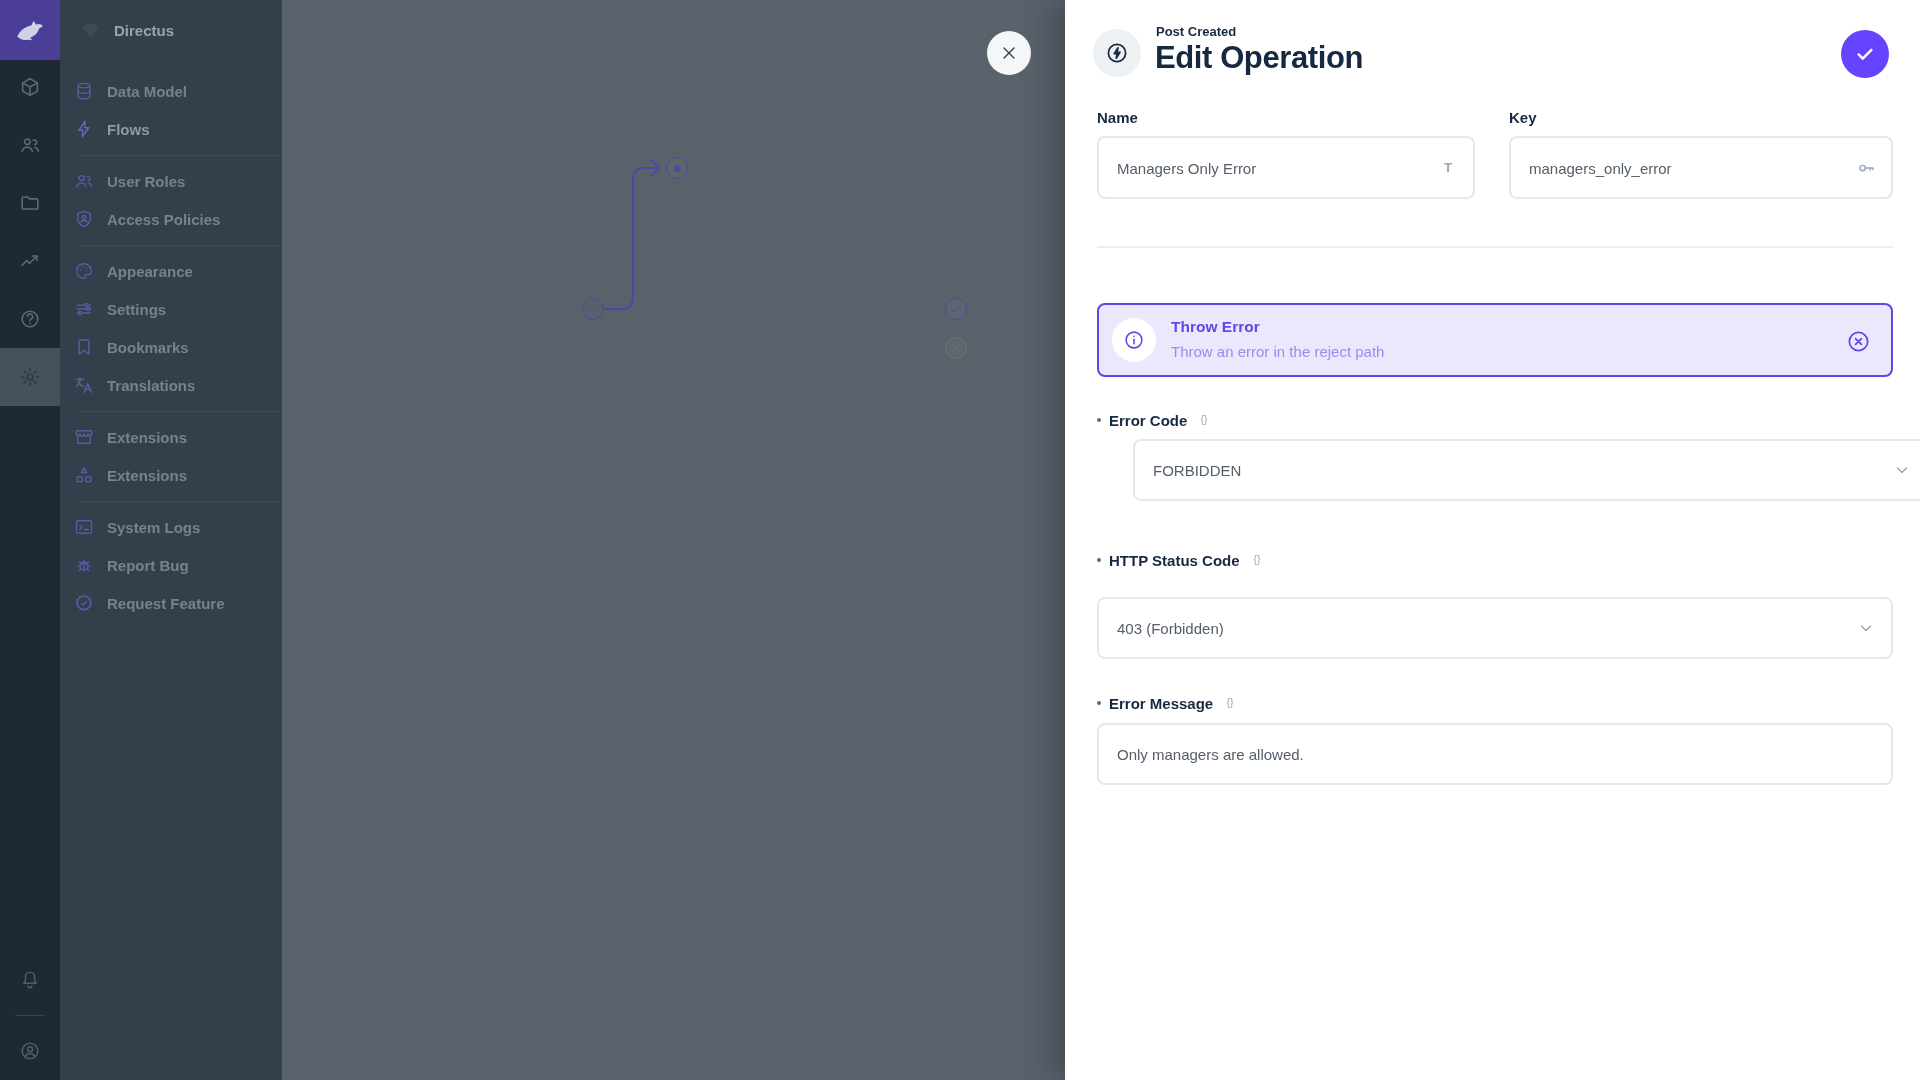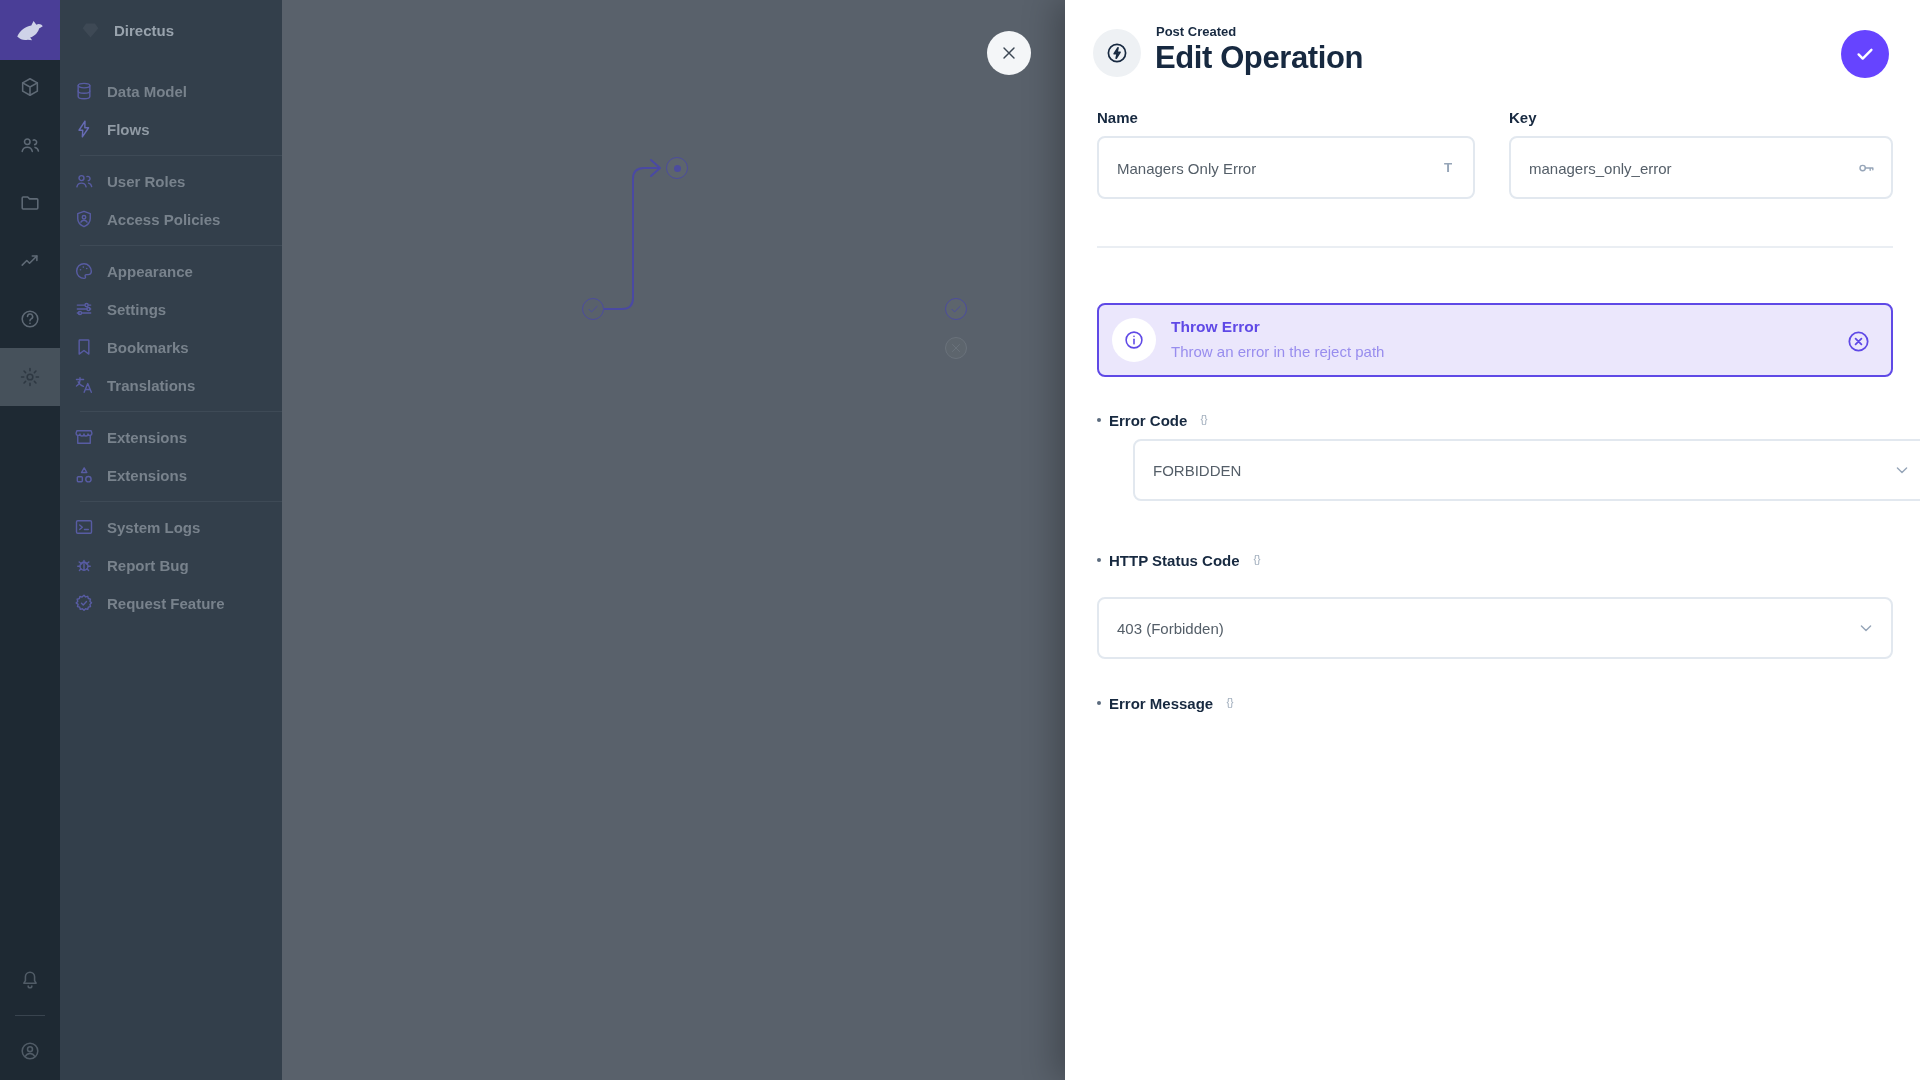--- a/index.html
+++ b/index.html
@@ -570,14 +570,17 @@
 
     <div class="fld-label" style="left:41px; top:692px;">
       <span class="req-dot"></span>
       <span class="txt">Error Message</span>
       <span class="icon braces">
           <svg viewBox="0 0 24 24" fill="none" stroke="currentColor" stroke-width="1.7" stroke-linecap="round" stroke-linejoin="round" xmlns="http://www.w3.org/2000/svg">
             <text x="12" y="16.5" text-anchor="middle" font-size="14" fill="currentColor" stroke="none" font-family="Liberation Sans, sans-serif">{}</text>
           </svg>
         </span>
     </div>
+    <div class="box" style="left:32px; top:723px; width:796px; height:62px;">
+      <span class="val">Only managers are allowed.</span>
+    </div>
   </div>
 </div>
 
 </body></html>

